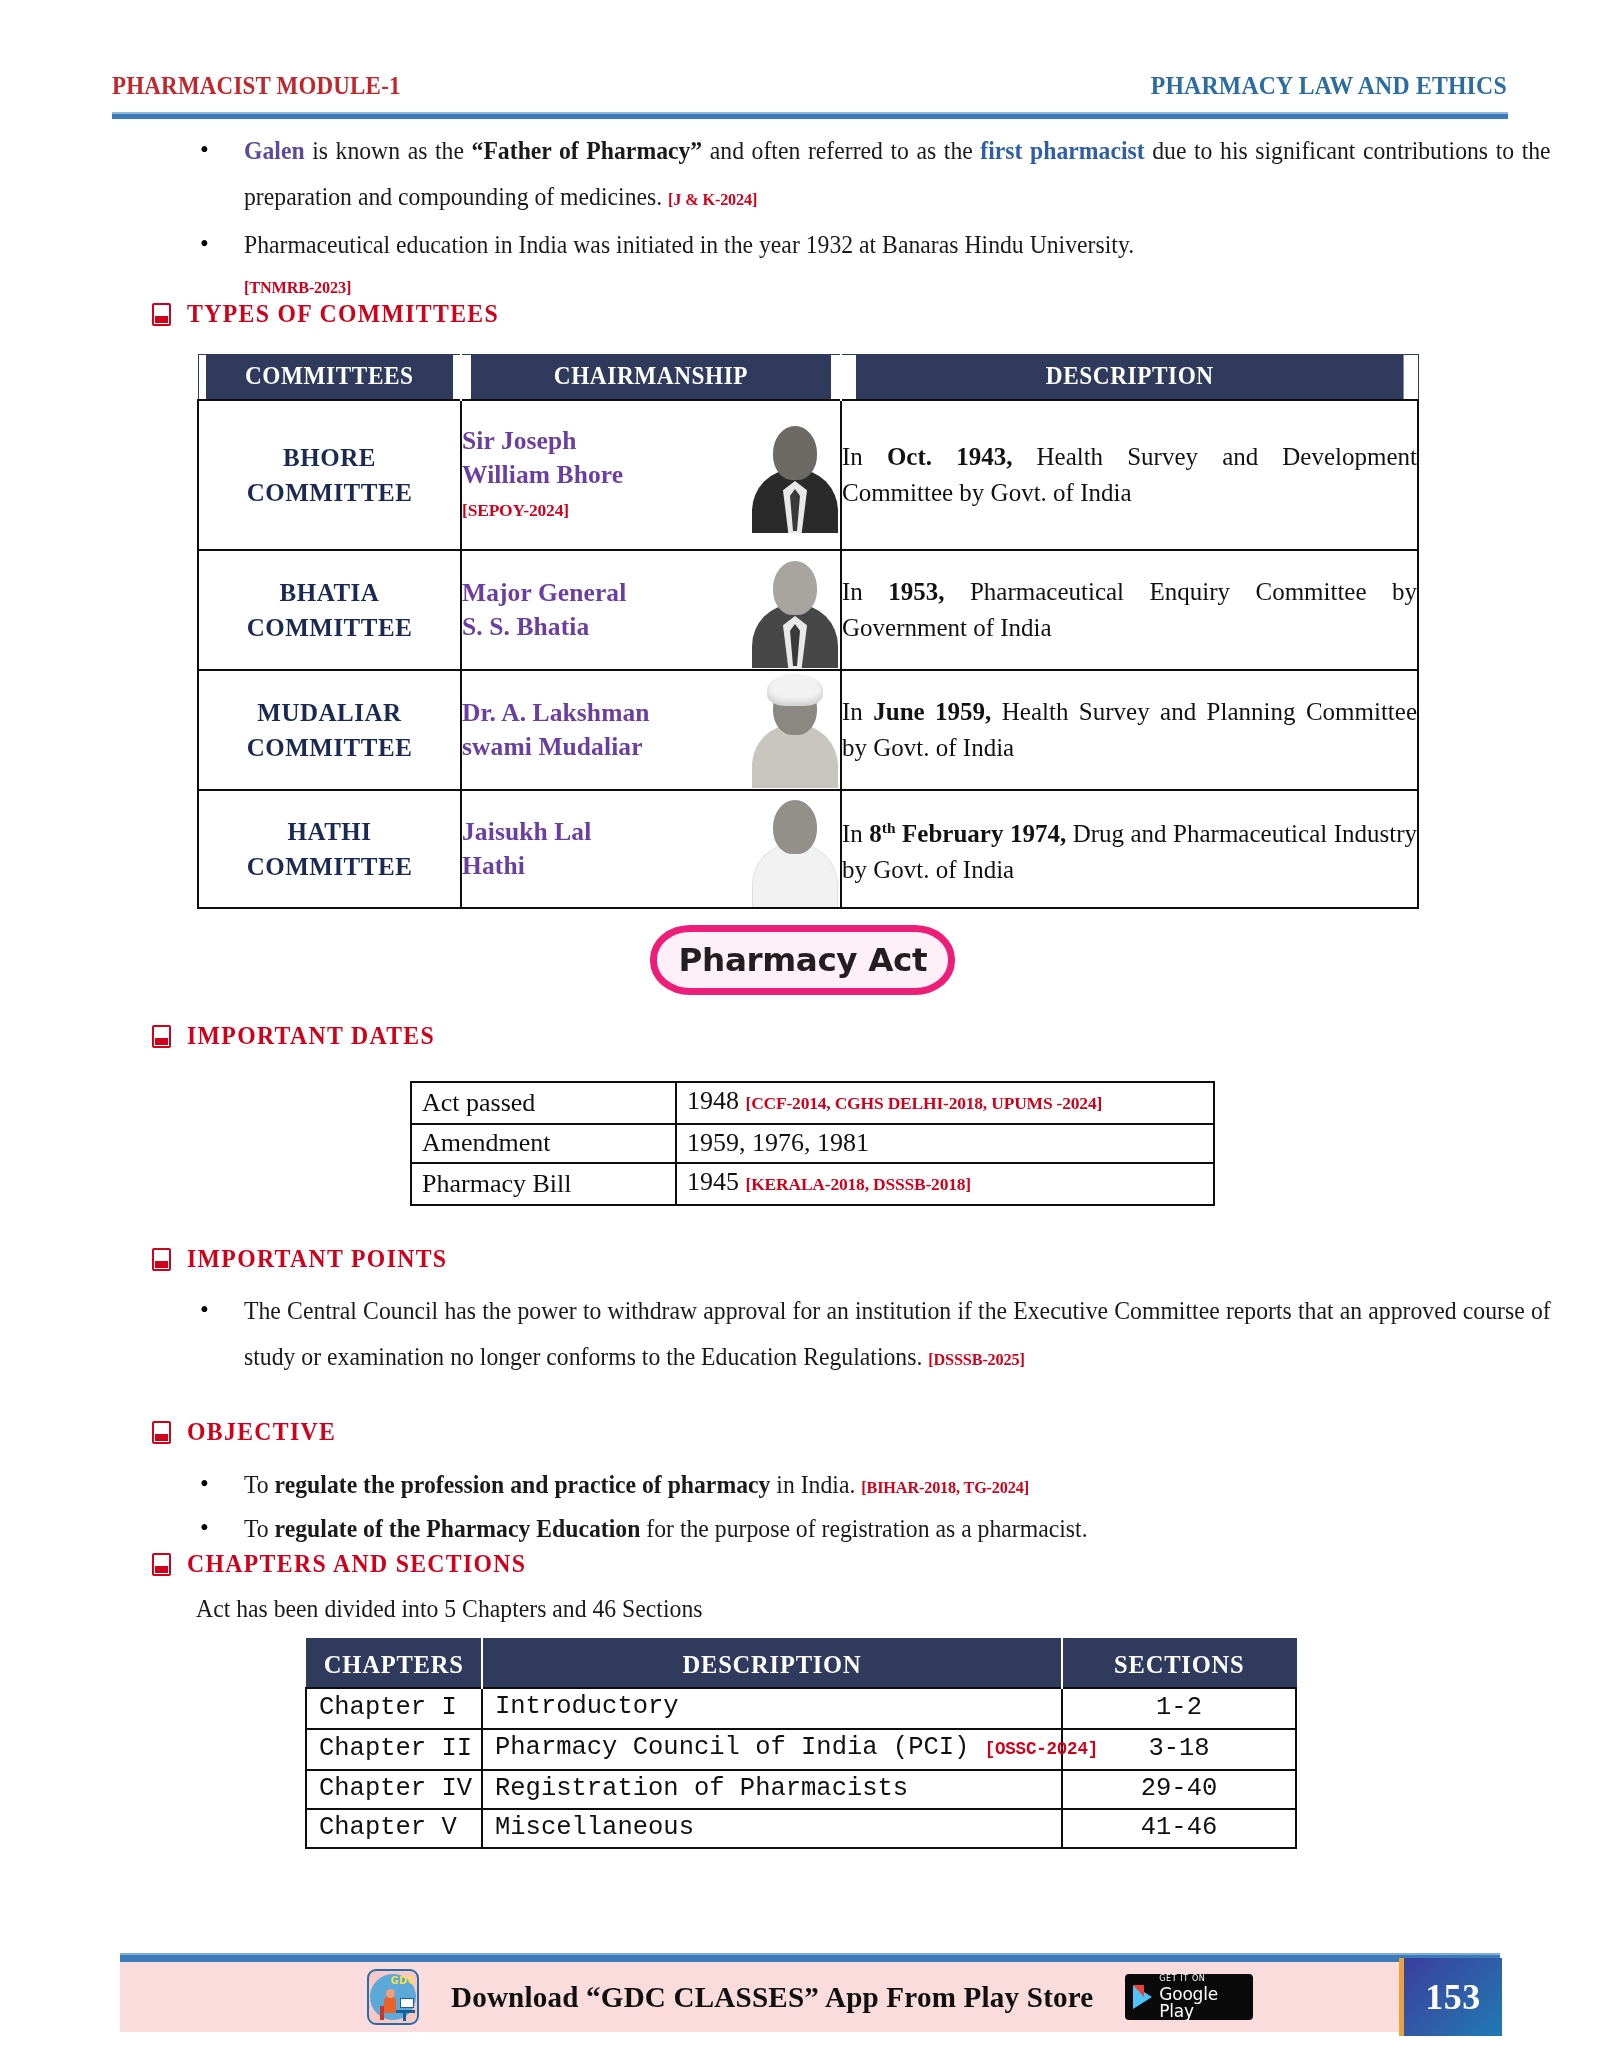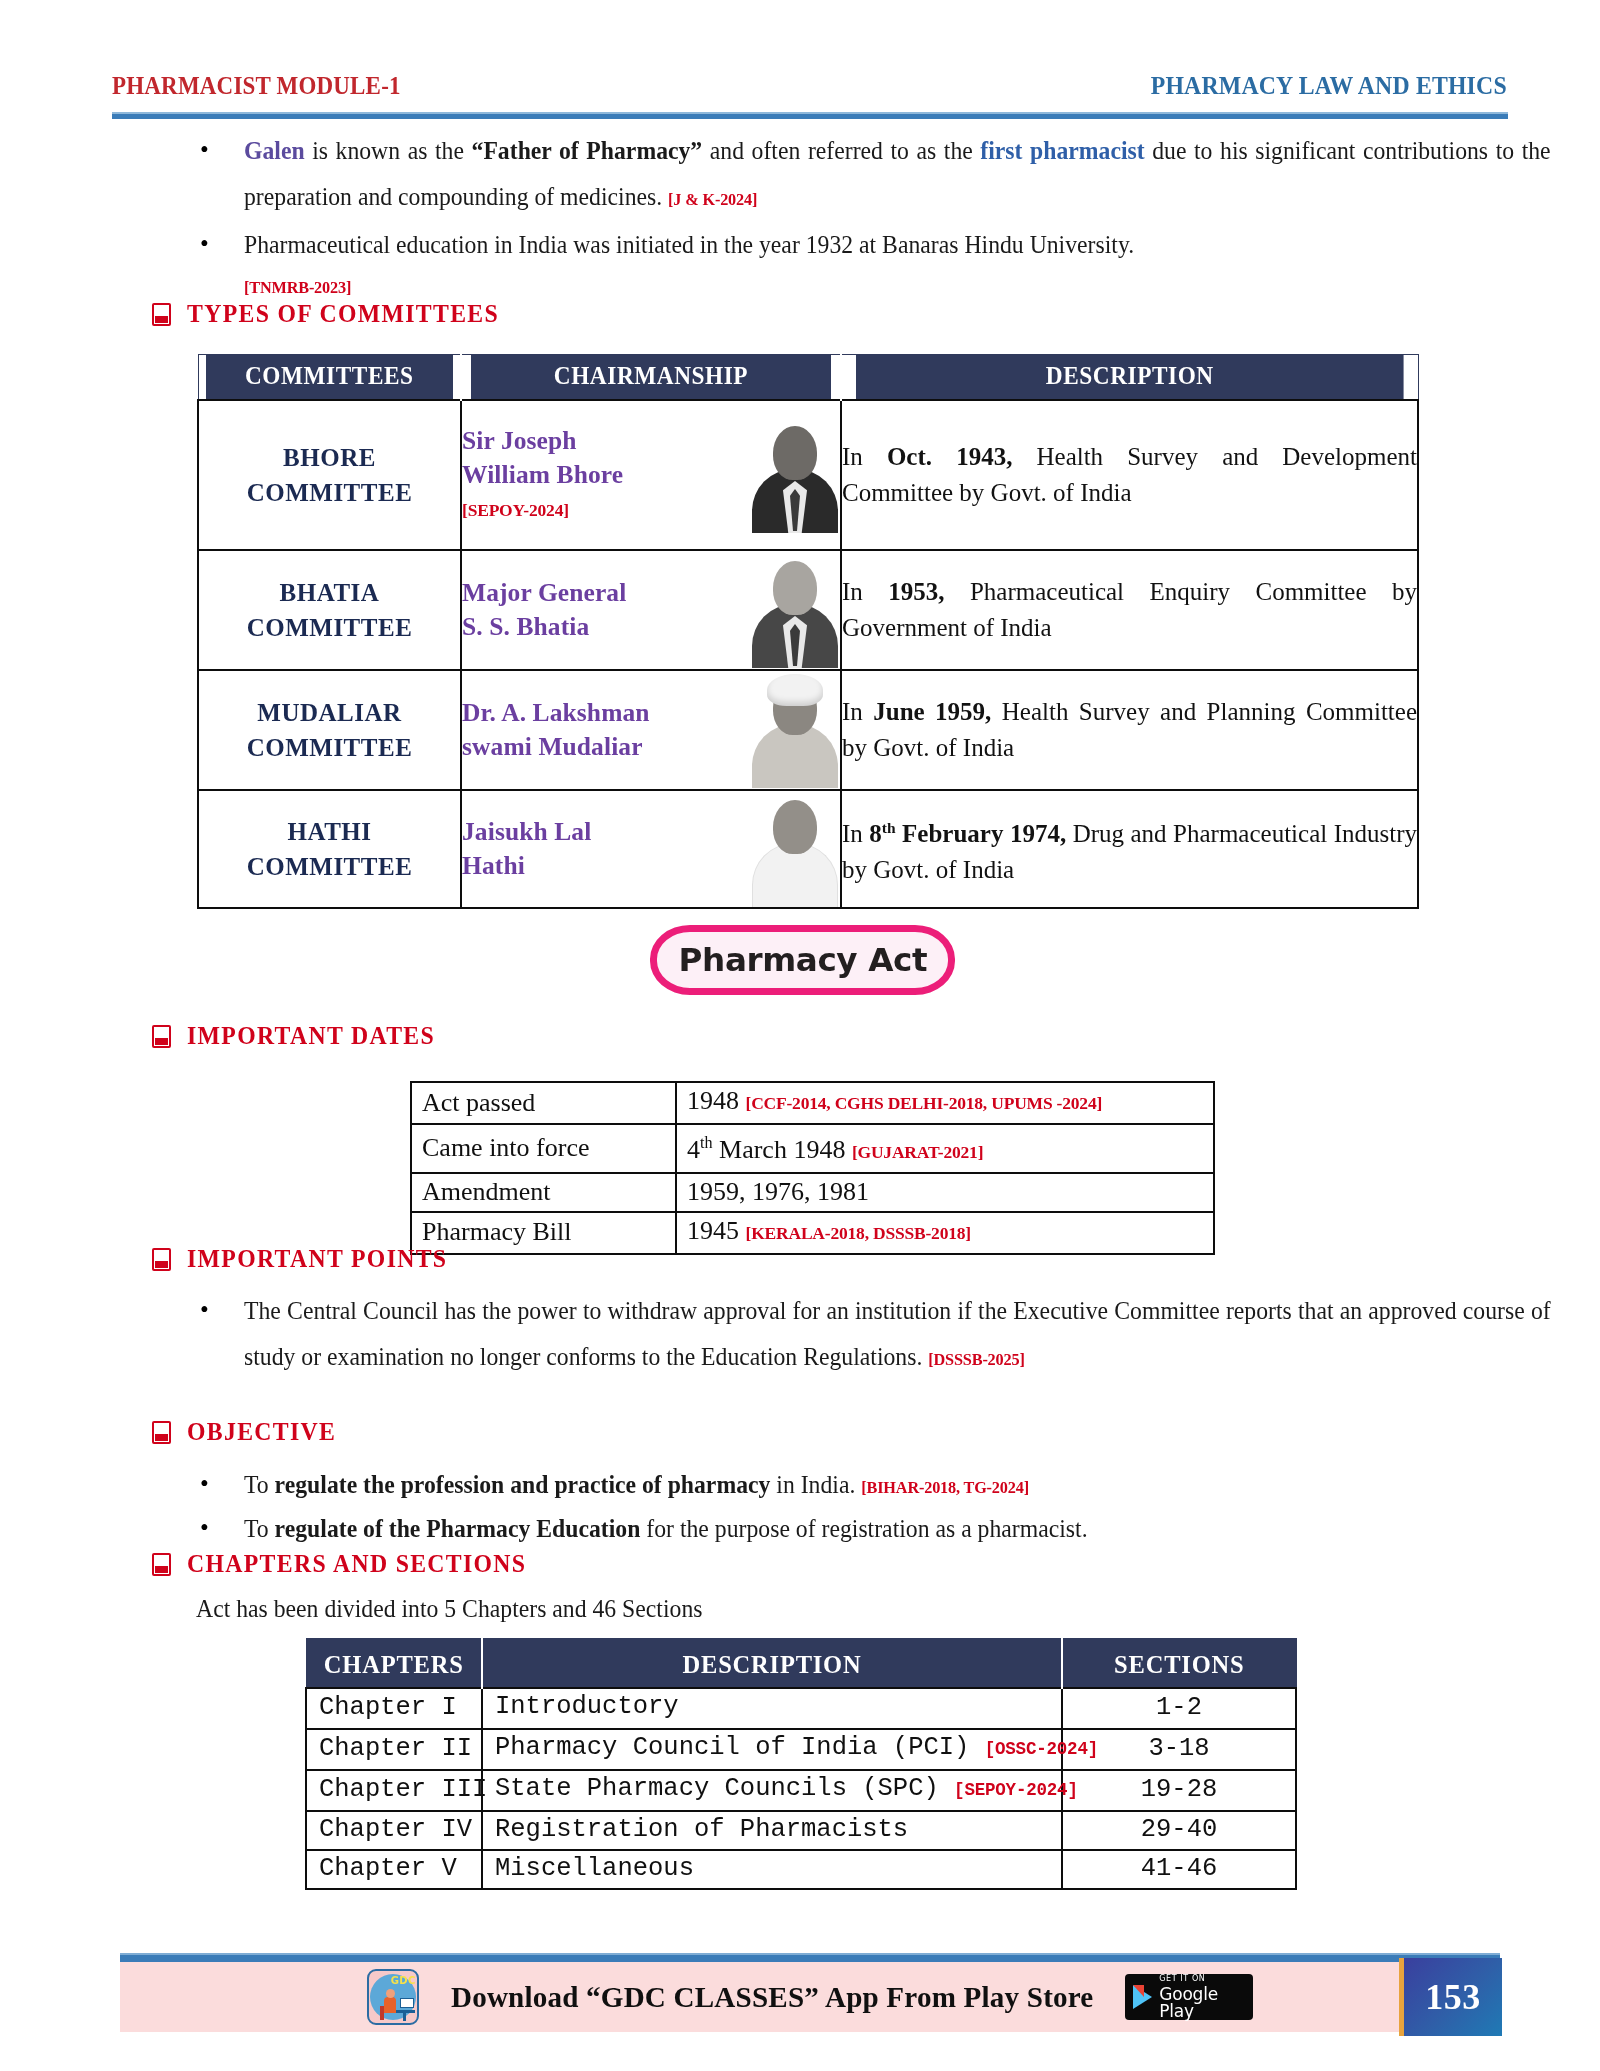--- a/index.html
+++ b/index.html
@@ -604,24 +604,20 @@
     <span class="sec-head-txt">IMPORTANT DATES</span>
   </div>
 
   <table class="dates-table">
     <tbody>
       <tr>
         <td class="lbl">Act passed</td>
         <td><span>1948</span> <span class="redtag">[CCF-2014, CGHS DELHI-2018, UPUMS -2024]</span></td>
       </tr>
       <tr>
-        <td class="lbl">Came into force</td>
-        <td><span>4</span><sup>th</sup><span> March 1948</span> <span class="redtag">[GUJARAT-2021]</span></td>
-      </tr>
-      <tr>
         <td class="lbl">Amendment</td>
         <td><span>1959, 1976, 1981</span></td>
       </tr>
       <tr>
         <td class="lbl">Pharmacy Bill</td>
         <td><span>1945</span> <span class="redtag">[KERALA-2018, DSSSB-2018]</span></td>
       </tr>
     </tbody>
   </table>
 
@@ -679,25 +675,20 @@
     <tbody>
       <tr>
         <td>Chapter I</td>
         <td><span>Introductory</span> <span class="redtag"></span></td>
         <td class="ctr">1-2</td>
       </tr>
       <tr>
         <td>Chapter II</td>
         <td><span>Pharmacy Council of India (PCI)</span> <span class="redtag">[OSSC-2024]</span></td>
         <td class="ctr">3-18</td>
-      </tr>
-      <tr>
-        <td>Chapter III</td>
-        <td><span>State Pharmacy Councils (SPC)</span> <span class="redtag">[SEPOY-2024]</span></td>
-        <td class="ctr">19-28</td>
       </tr>
       <tr>
         <td>Chapter IV</td>
         <td><span>Registration of Pharmacists</span></td>
         <td class="ctr">29-40</td>
       </tr>
       <tr>
         <td>Chapter V</td>
         <td><span>Miscellaneous</span></td>
         <td class="ctr">41-46</td>

